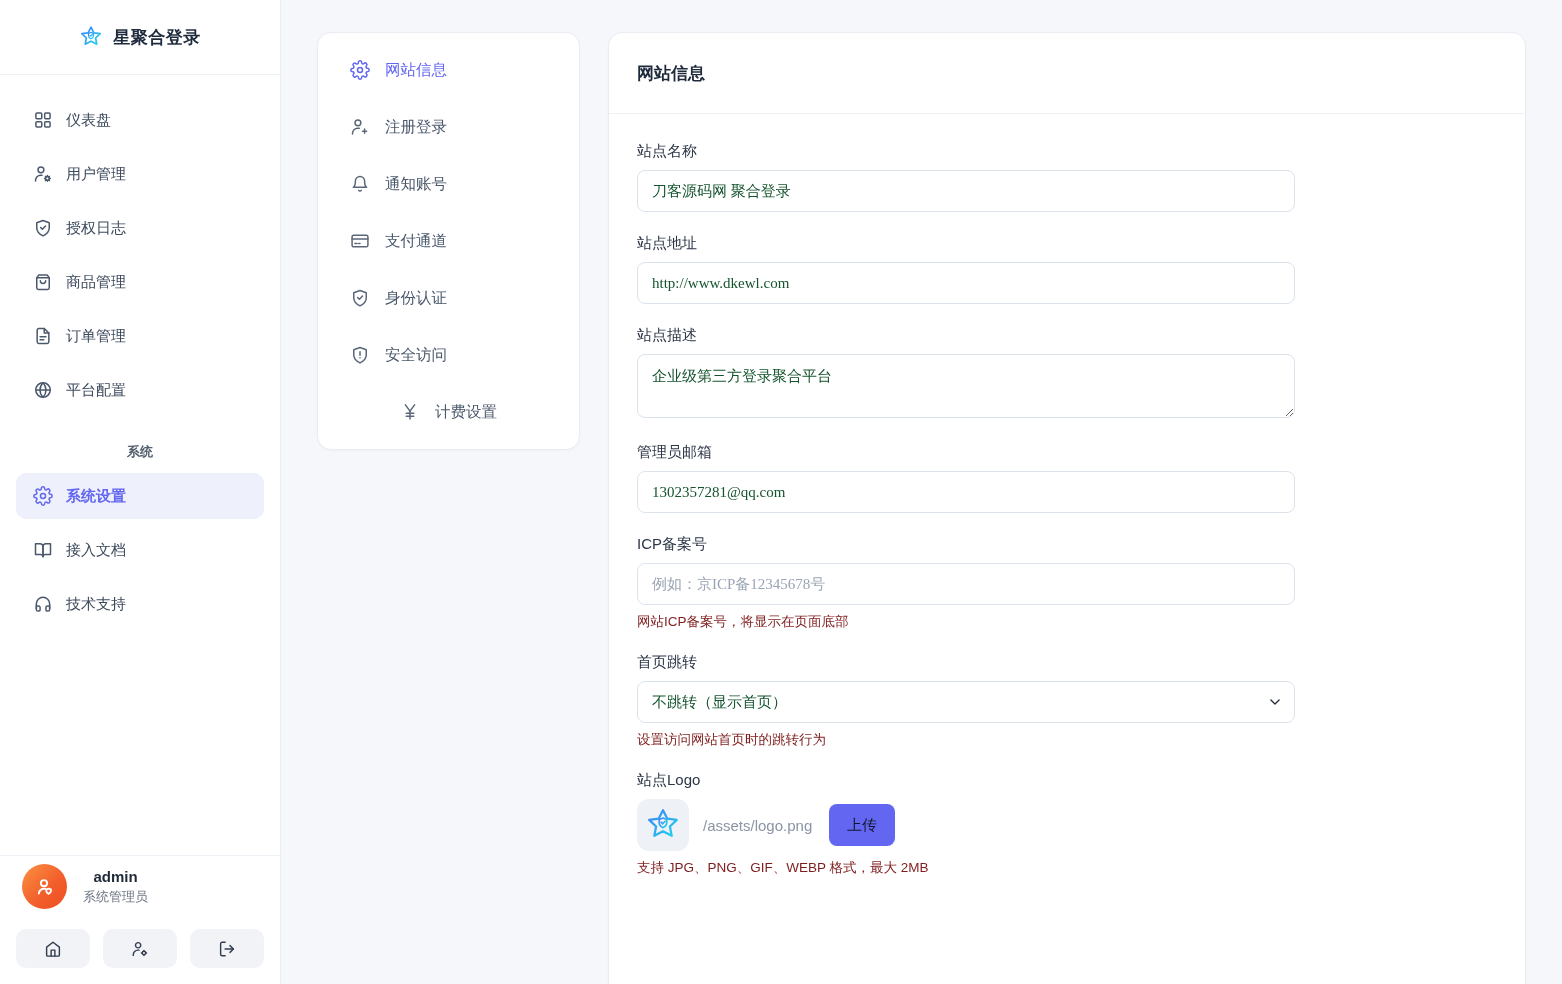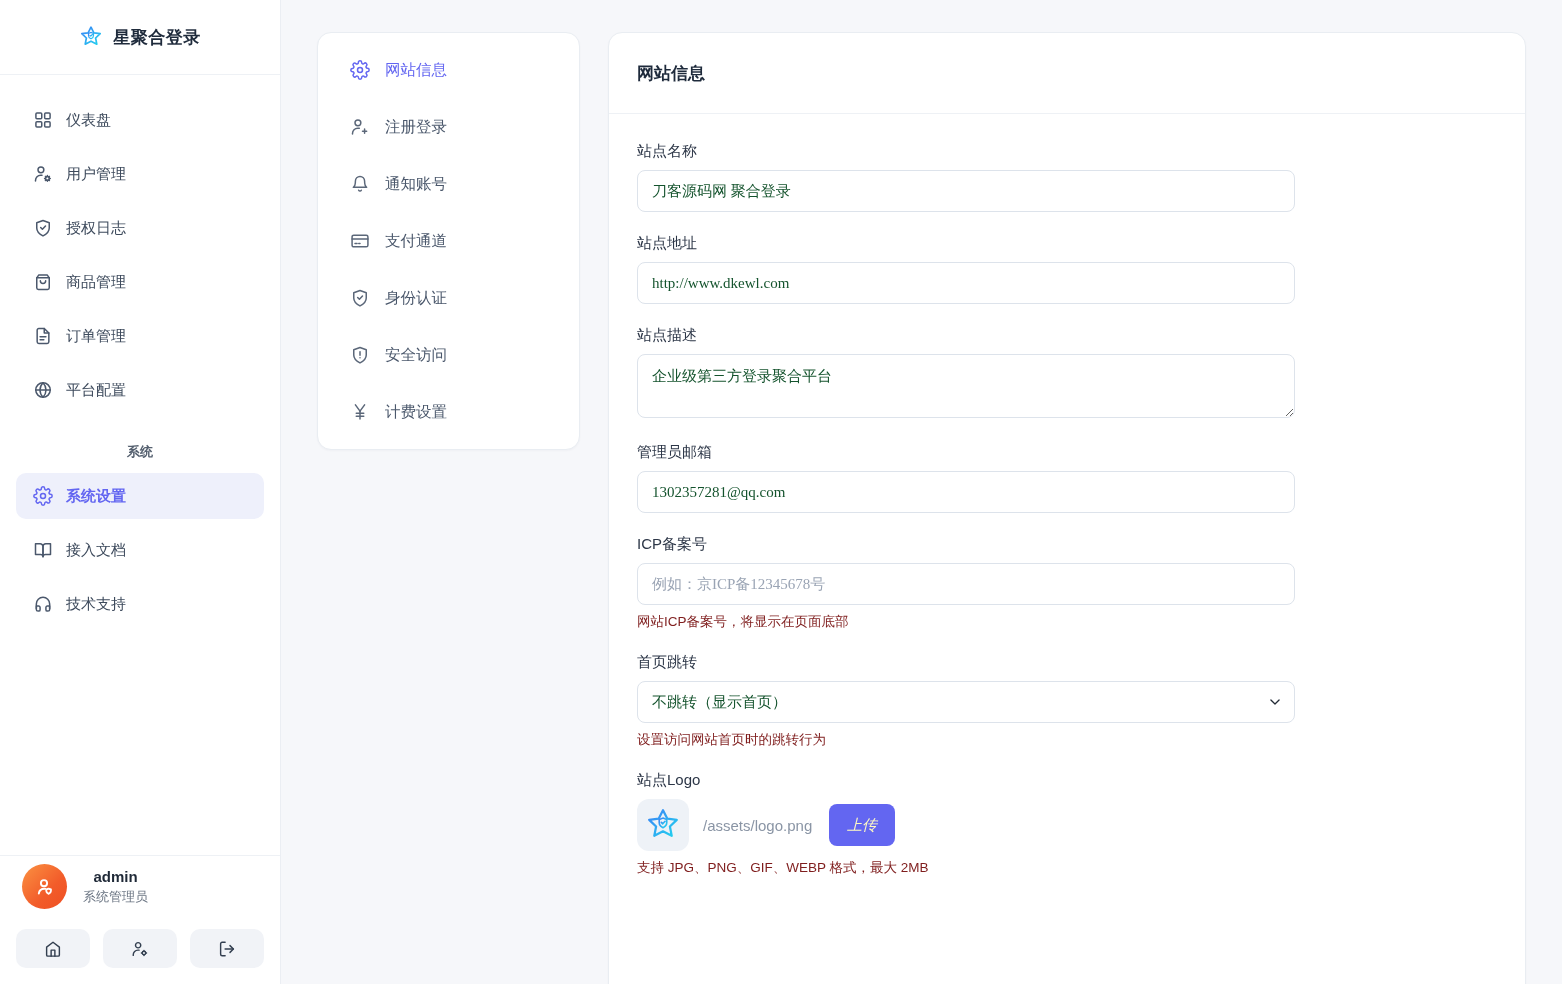--- a/index.html
+++ b/index.html
@@ -56,21 +56,21 @@
   .content { flex:1; padding:32px 36px; display:flex; gap:28px; align-items:flex-start; }
 
   .settings-nav {
     width:263px; flex:0 0 auto; background:#fff; border:1px solid #e9edf2;
     border-radius:14px; padding:16px; box-shadow:0 1px 2px rgba(30,41,59,.03);
   }
   .snav-item {
     height:42px; display:flex; align-items:center; gap:15px; padding:0 16px;
     border-radius:8px; color:#4b586c; font-size:15.5px; cursor:pointer; margin-bottom:15px;
   }
-  .snav-item:last-child { margin-bottom:0; }
+  .snav-item:last-child { margin-bottom:0;justify-content:center; }
   .snav-item .icon { color:#5b6779; }
   .snav-item.active { color:#6366f1; }
   .snav-item.active .icon { color:#6366f1; }
 
   .panel {
     flex:1; background:#fff; border:1px solid #e9edf2; border-radius:14px;
     min-height:1110px; box-shadow:0 1px 2px rgba(30,41,59,.03);
   }
   .panel-header {
     height:81px; display:flex; align-items:center; padding:0 28px;
@@ -96,22 +96,22 @@
   .select-chevron svg { width:14px; height:14px; }
 
   .upload-row { display:flex; align-items:center; gap:14px; }
   .img-preview {
     width:52px; height:52px; border-radius:12px; background:#eef2f7;
     display:flex; align-items:center; justify-content:center;
   }
   .img-preview svg { width:36px; height:36px; }
   .file-path { color:#8a95a5; font-size:15px; min-width:112px; }
   .upload-btn {
-    width:66px; height:42px; background:#6366f1; color:#fef9c3; border:none;
-    border-radius:8px; font-size:15px; cursor:pointer; font-family:inherit;font-style:italic;
+    width:66px; height:42px; background:#6366f1; color:#0f172a; border:none;
+    border-radius:8px; font-size:15px; cursor:pointer; font-family:inherit;
   }
 </style>
 </head>
 <body>
 
 <aside class="sidebar">
   <div class="brand">
     <span class="icon">
       <svg class="logo-svg" viewBox="0 0 24 24" fill="none">
         <defs>

